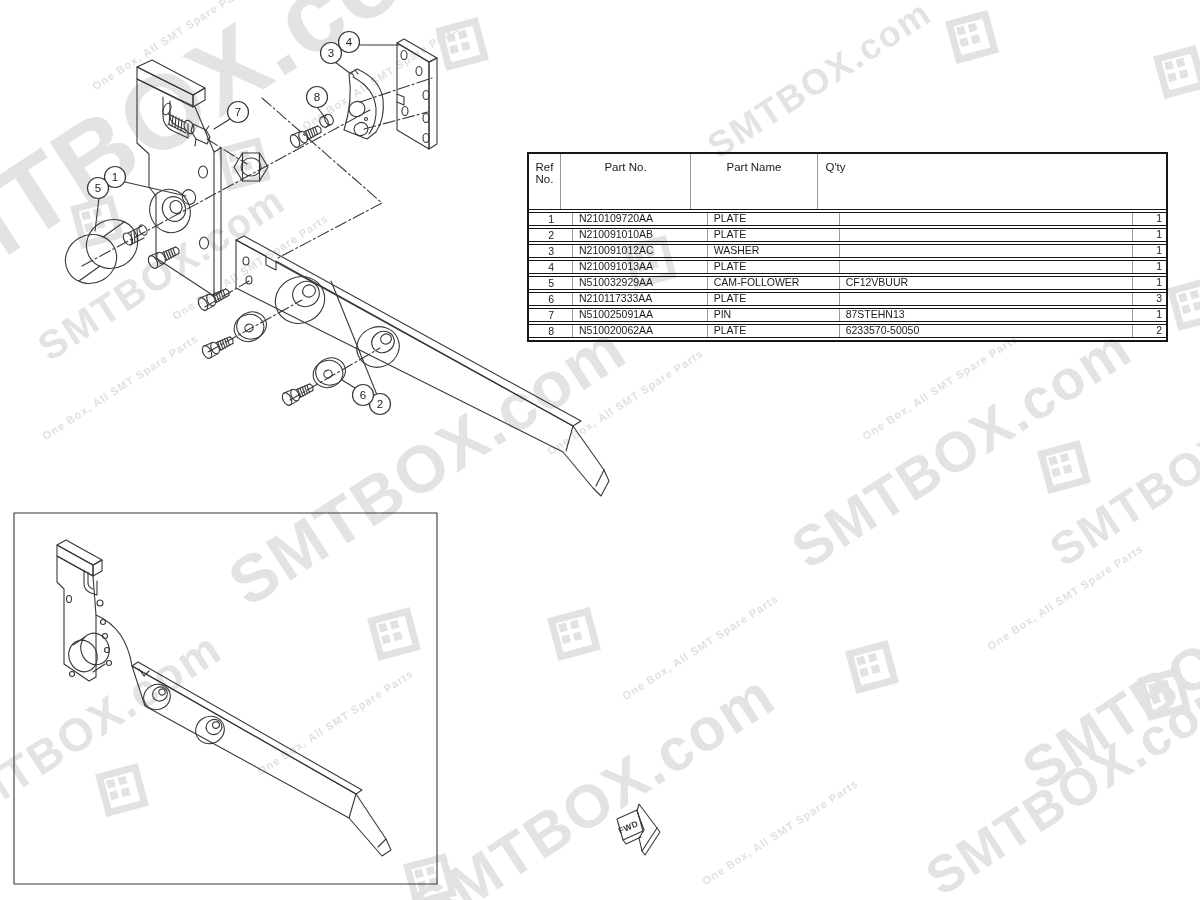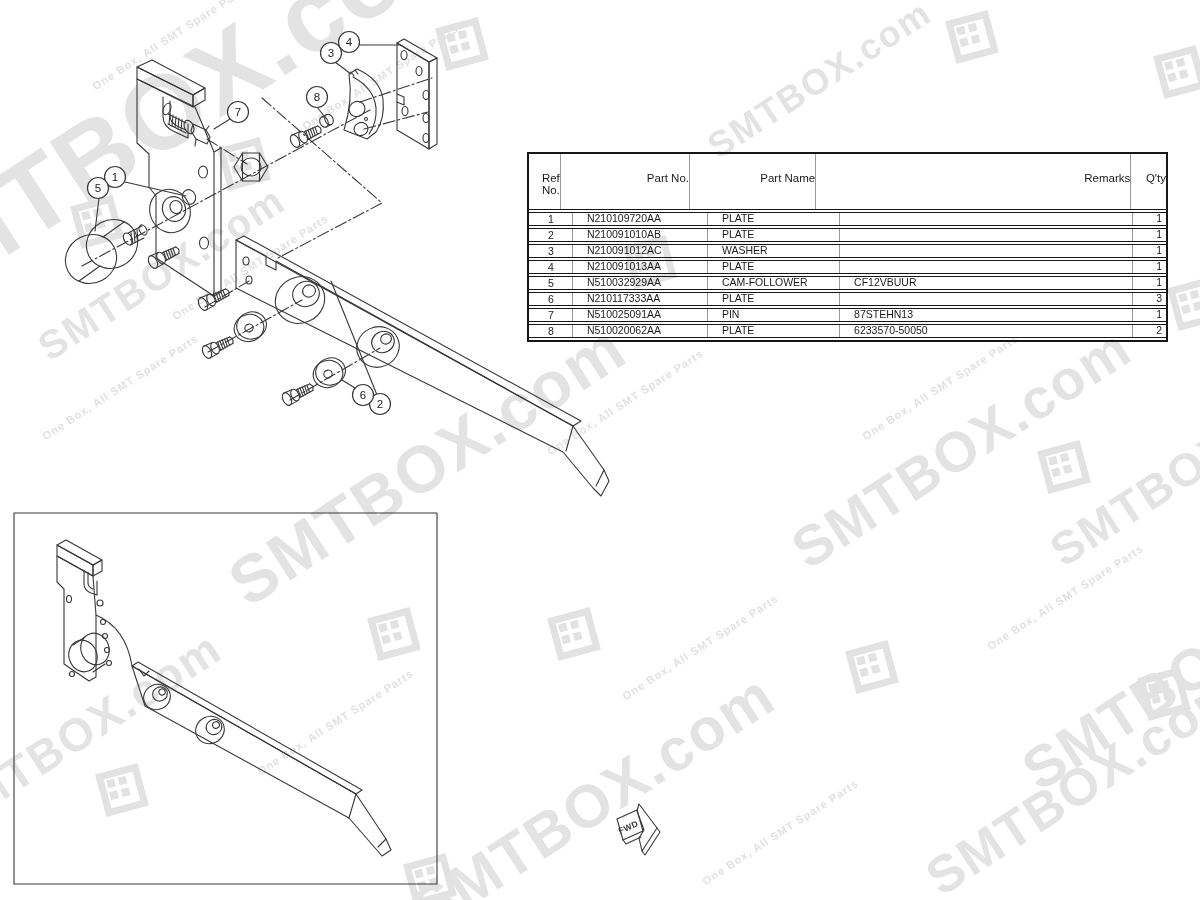--- a/index.html
+++ b/index.html
@@ -21,30 +21,30 @@
   .balloon circle{fill:#ffffff;stroke-width:1.2;}
   .balloon text{fill:#222;stroke:none;font-size:11.5px;font-weight:normal;}
   .cline{stroke:#4a4a4a;stroke-width:.9;stroke-dasharray:12 3 2 3;}
   .leader{stroke-width:1;}
   .wfill{fill:#ffffff;}
   .fwd-text{fill:#3a3a3a;stroke:none;font-size:8.5px;font-weight:bold;letter-spacing:.5px;}
   
   .parts-table{position:absolute;left:527px;top:152px;width:641px;z-index:2;
       border:2px solid #161616;font-size:10.5px;color:#1b1b1b;box-sizing:border-box;}
   .pt-head{display:flex;height:55px;border-bottom:1px solid #161616;}
-  .pt-head .c{padding-top:18px;text-align:right;font-size:11.5px;}
+  .pt-head .c{padding-top:7px;text-align:center;font-size:11.5px;}
   .pt-rows{display:flex;flex-direction:column;row-gap:2px;padding:2px 0;}
   .pt-row{display:flex;height:14px;border-top:1px solid #161616;border-bottom:1px solid #161616;
       box-sizing:border-box;align-items:center;}
   .c{box-sizing:border-box;overflow:hidden;}
   .c + .c{border-left:1px solid #9a9a9a;height:100%;}
   .col-ref{width:31px;}  .col-pno{width:130px;} .col-pname{width:127px;}
   .col-rem{width:317px;} .col-qty{width:36px;}
   .cell-ref{text-align:right;padding-right:4px;}
-  .cell-pno,.cell-pname,.cell-rem{text-align:left;padding-left:14px;margin-left:14px;}
+  .cell-pno,.cell-pname,.cell-rem{text-align:left;padding-left:6px;margin-left:14px;}
   .cell-qty{text-align:right;padding-right:4px;}
   .pt-row .c{line-height:11px;}
 </style>
 </head>
 <body>
 
 <div class="page">
 
   <div class="wm-layer">
     <div class="wm" style="left:-160px;top:250px;font-size:105px;">SMTBOX.com</div>
@@ -300,21 +300,20 @@
   </svg>
 
   <div class="parts-table">
     <div class="pt-head">
       <div class="c col-ref">
         <div>Ref</div>
         <div>No.</div>
       </div>
       <div class="c col-pno">Part No.</div>
       <div class="c col-pname">Part Name</div>
-      <div class="c col-rem">Remarks</div>
       <div class="c col-qty">Q'ty</div>
     </div>
     <div class="pt-rows">
       <div class="pt-row">
         <div class="c col-ref cell-ref">1</div>
         <div class="c col-pno cell-pno">N210109720AA</div>
         <div class="c col-pname cell-pname">PLATE</div>
         <div class="c col-rem cell-rem"></div>
         <div class="c col-qty cell-qty">1</div>
       </div>

